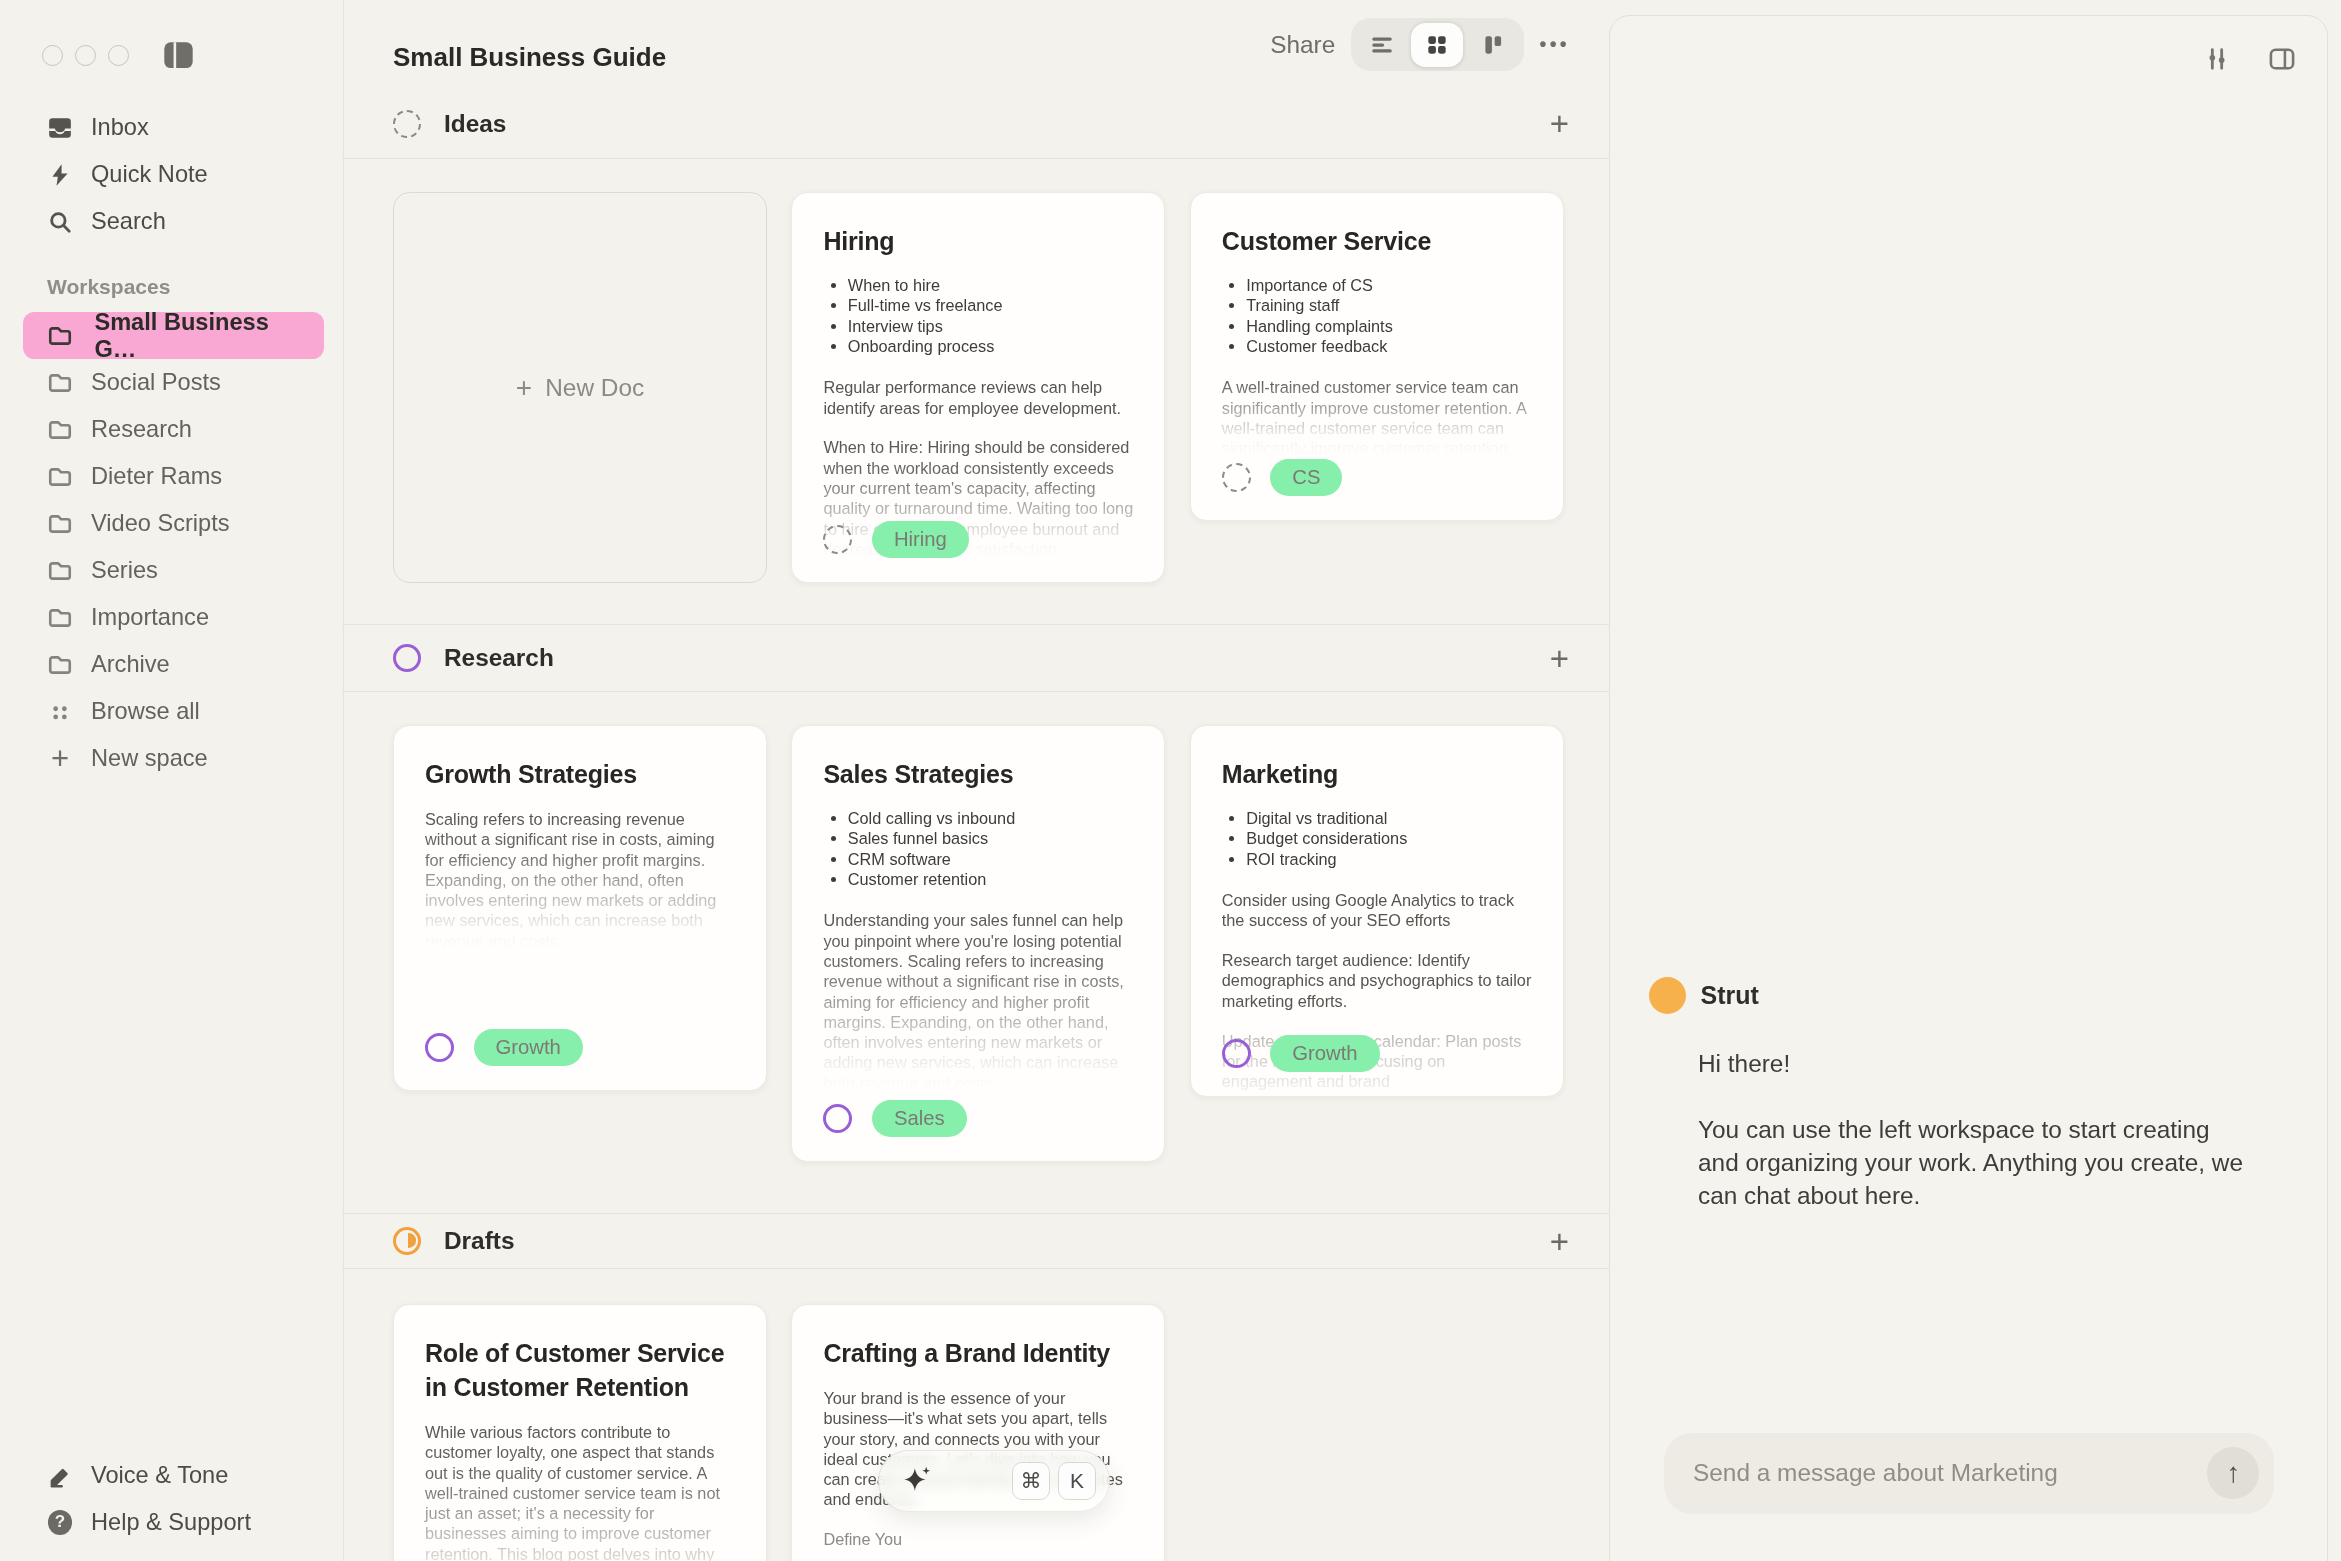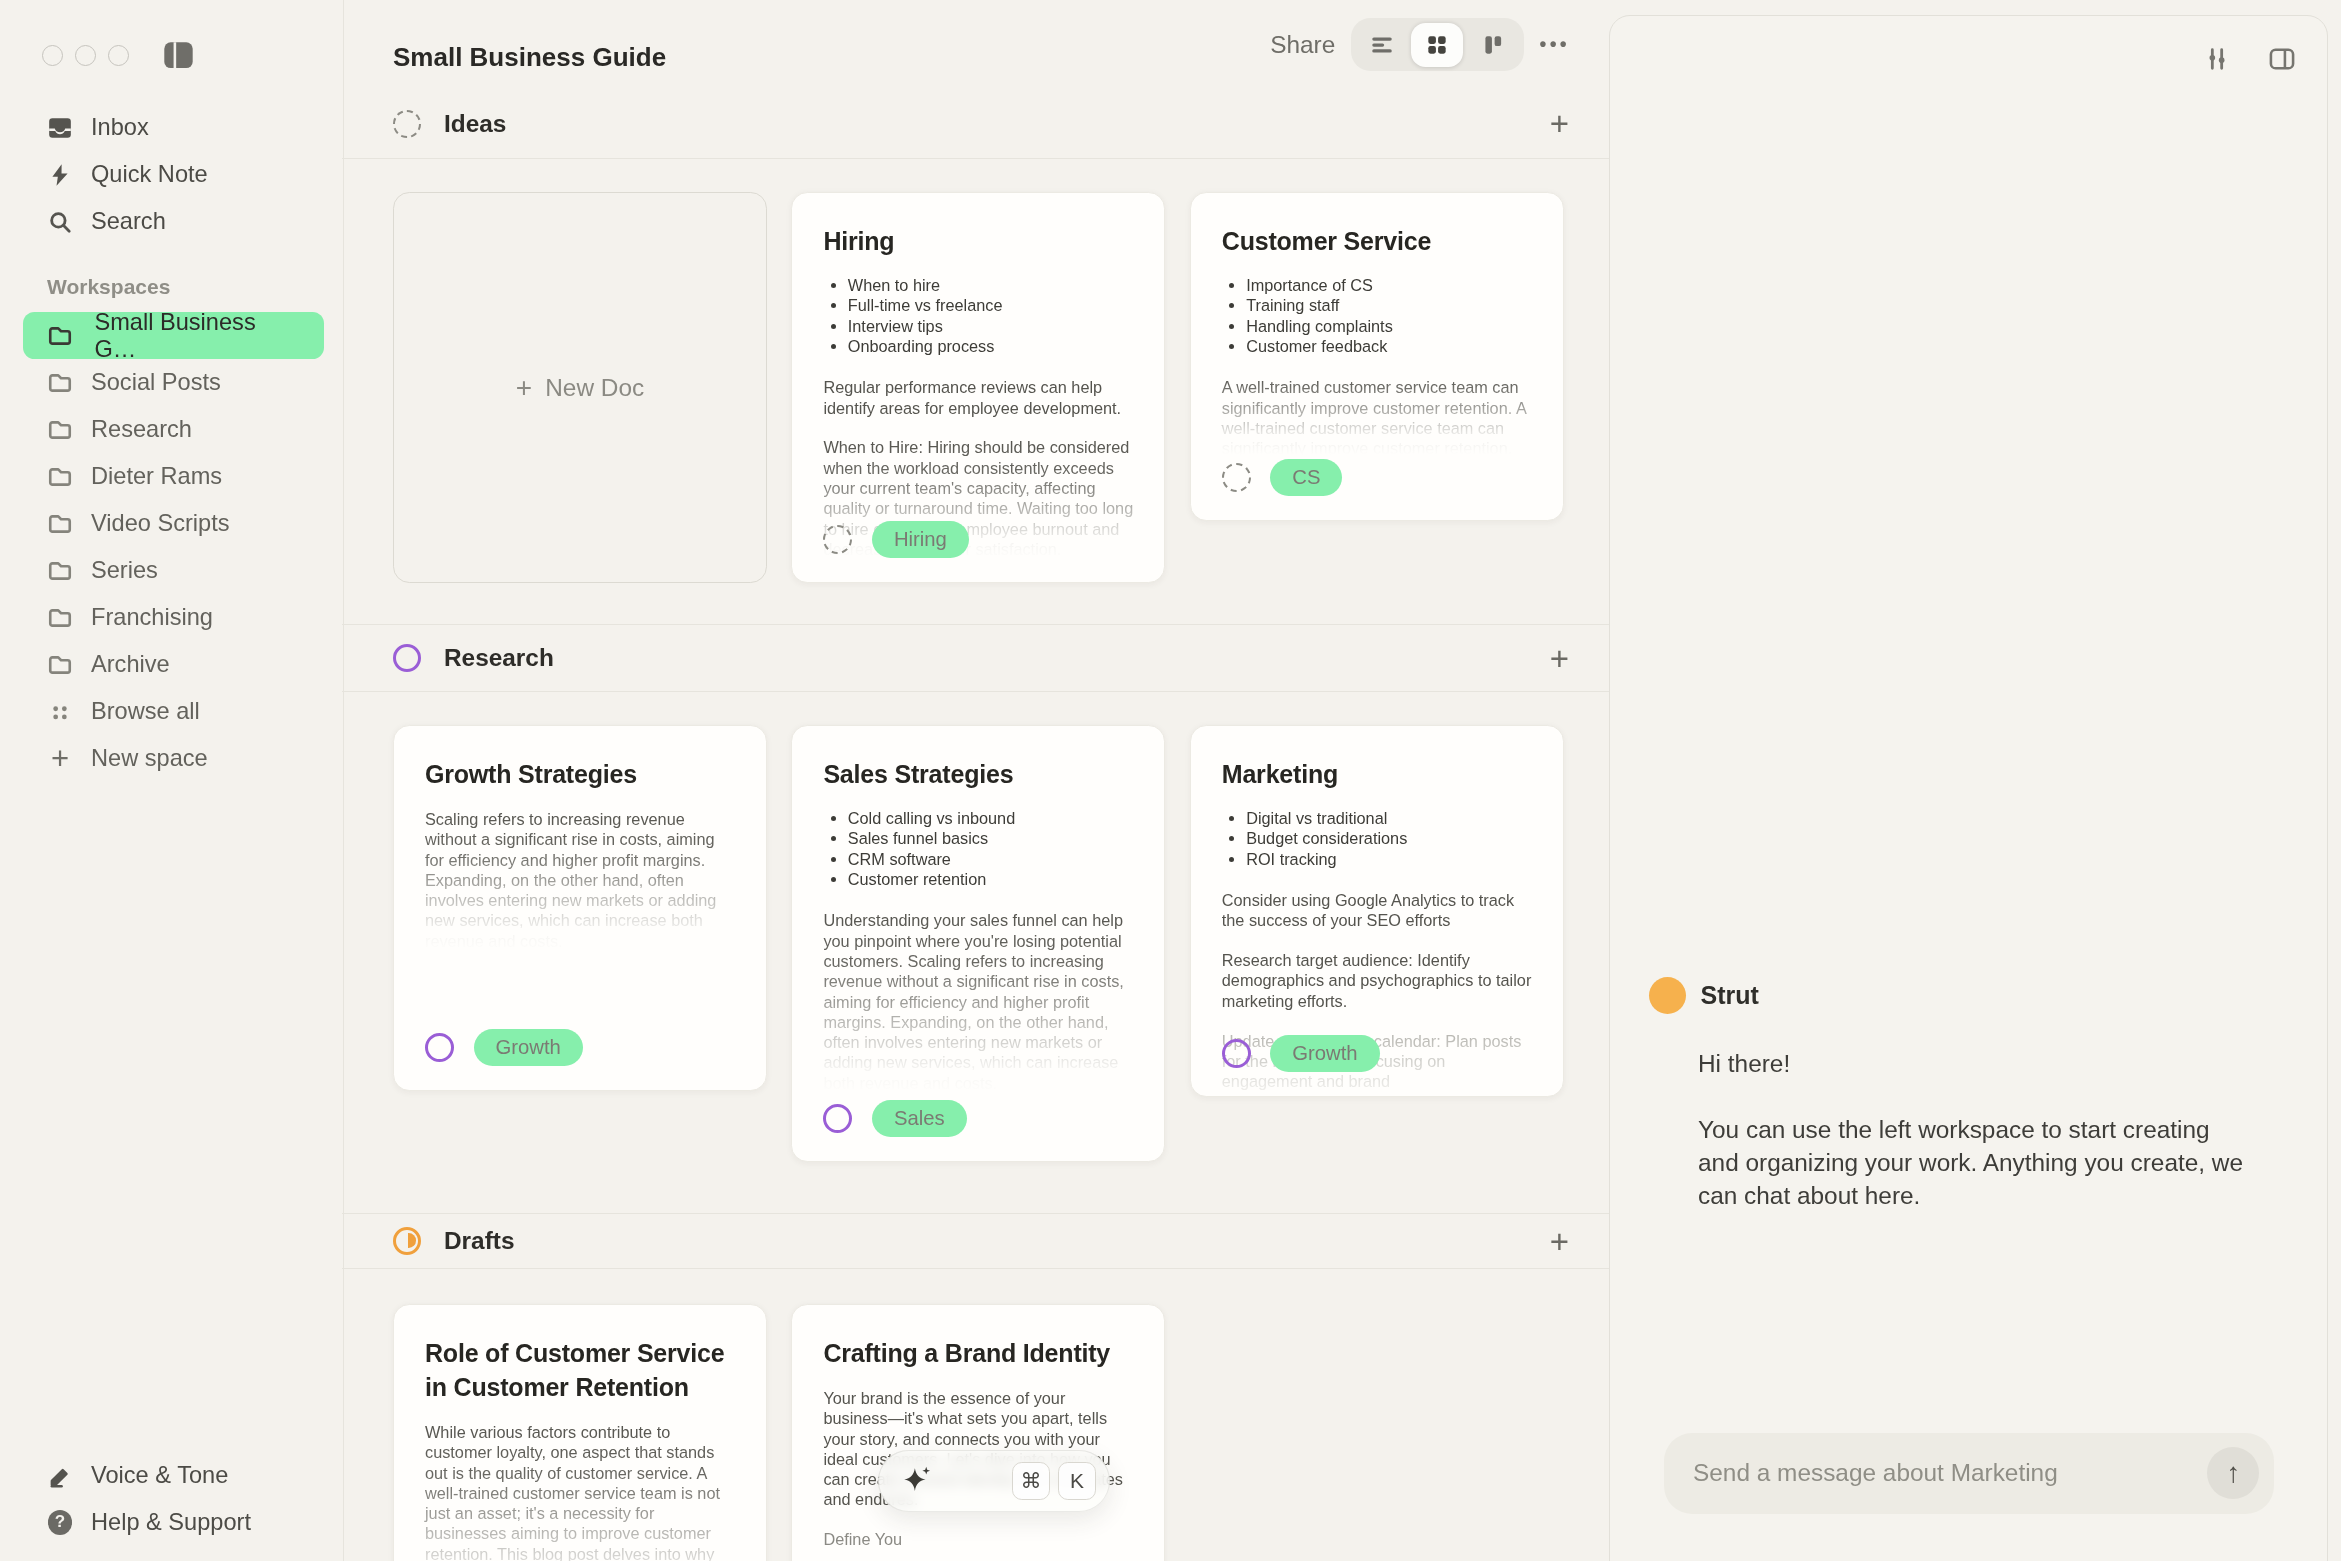--- a/index.html
+++ b/index.html
@@ -10,21 +10,21 @@
   
   .sidebar { position:absolute; left:0; top:0; bottom:0; width:344px; border-right:1.2px solid #e6e4dd; }
   .win-dots { position:absolute; top:45px; left:42px; display:flex; gap:12.2px; }
   .win-dot { width:21px; height:21px; border:1.6px solid #c6c4be; border-radius:50%; }
   .sb-toggle { position:absolute; top:41px; left:163px; width:31px; height:28px; color:#6f6e69; }
   .sb-group { position:absolute; left:0; right:0; }
   .sb-item { height:47px; display:flex; align-items:center; gap:18px; padding:0 19.5px 0 47px; font-size:23.6px; color:#4c4b46; cursor:default; }
   .sb-item .ic { color:#55544f; }
   .sb-ws .sb-item { color:#63625c; }
   .sb-ws .sb-item .ic { color:#85847c; }
-  .sb-item.active { background:#86efac; border-radius:11.4px; margin:0 19.5px 0 23px; padding-left:24.4px; color:#2c2b28; font-weight:400;gap:21px; }
+  .sb-item.active { background:#f9a8d4; border-radius:11.4px; margin:0 19.5px 0 23px; padding-left:24.4px; color:#2c2b28; font-weight:700;gap:21px; }
   .sb-item.active .ic { color:#3a3934; }
   .sb-label { position:absolute; top:275px; left:47px; font-size:21px; font-weight:700; color:#8f8e87; }
   .ic { width:26px; height:26px; flex:none; }
   .ic svg { display:block; width:100%; height:100%; }
   .plus-glyph { width:26px; text-align:center; font-size:31px; font-weight:300; color:#6f6e67; }
   .help-round { width:24.4px; height:24.4px; border-radius:50%; background:#6b6a65; color:#f4f2ed; font-size:17px; font-weight:700; display:flex; align-items:center; justify-content:center; }
 
   
   .main { position:absolute; left:342px; top:0; width:1269px; height:1561px; }
   .main-header { height:89px; display:flex; align-items:center; padding:0 41px 0 51px; }
@@ -197,21 +197,21 @@
             </svg>
           </span>
         <span>Series</span>
       </div>
       <div class="sb-item">
         <span class="ic">
             <svg viewBox="0 0 24 24" fill="none" stroke="currentColor" stroke-width="2.4" stroke-linejoin="round">
               <path d="M3 7c0-1.2.9-2 2-2h5.4L13 7.6h6c1.1 0 2 .9 2 2V17c0 1.2-.9 2-2 2H5c-1.1 0-2-.8-2-2V7z"></path>
             </svg>
           </span>
-        <span>Franchising</span>
+        <span>Importance</span>
       </div>
       <div class="sb-item">
         <span class="ic">
             <svg viewBox="0 0 24 24" fill="none" stroke="currentColor" stroke-width="2.4" stroke-linejoin="round">
               <path d="M3 7c0-1.2.9-2 2-2h5.4L13 7.6h6c1.1 0 2 .9 2 2V17c0 1.2-.9 2-2 2H5c-1.1 0-2-.8-2-2V7z"></path>
             </svg>
           </span>
         <span>Archive</span>
       </div>
       <div class="sb-item">

